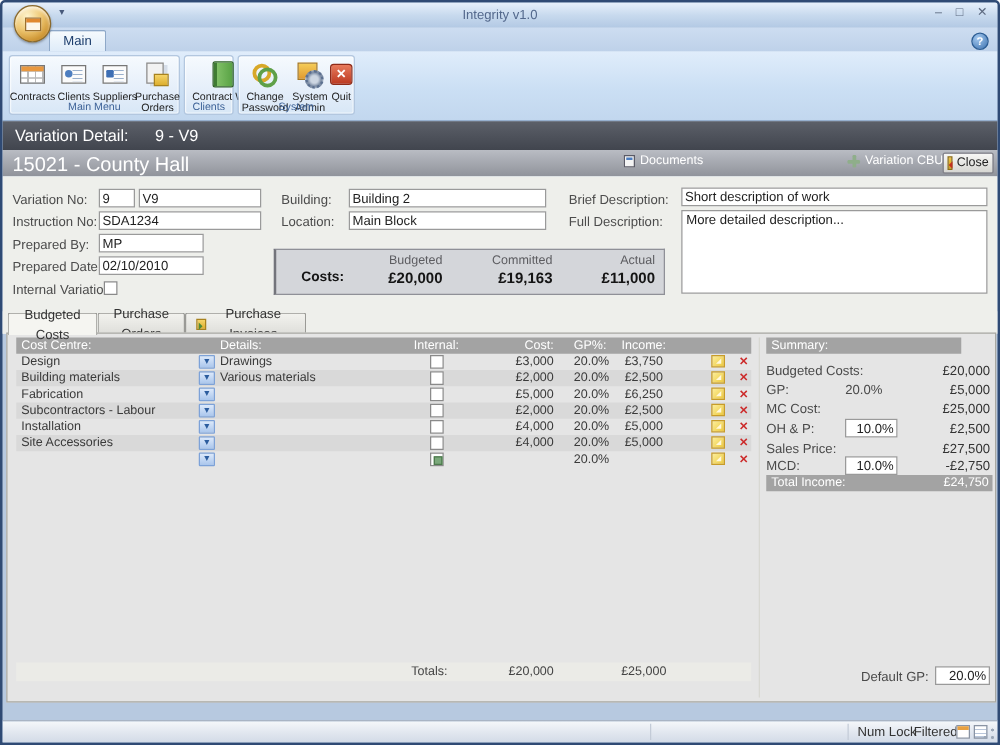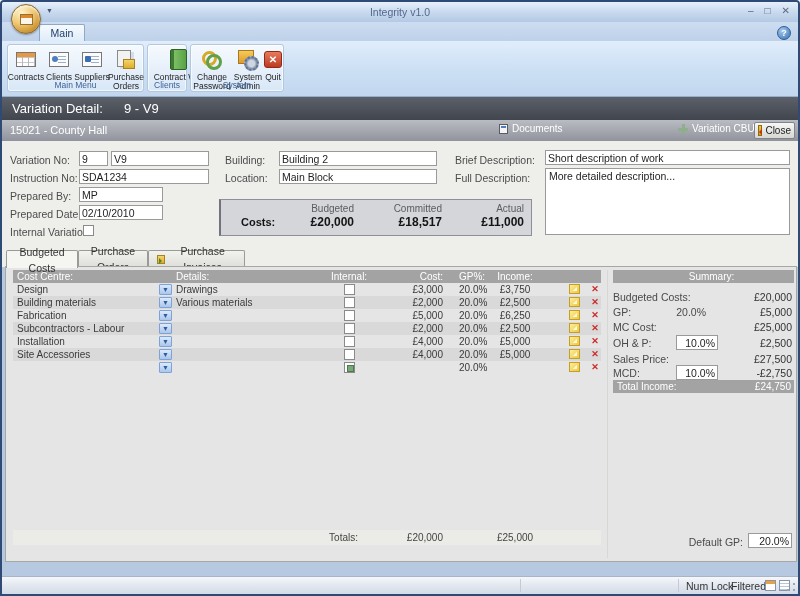--- a/index.html
+++ b/index.html
@@ -82,21 +82,21 @@
     background:linear-gradient(#e87a5c,#bc3a22); border:1px solid #8e2a18; color:#fff; font-size:10px;
     font-weight:bold; text-align:center; line-height:16px; }
 
   
   .page-header { position:absolute; top:95px; left:0; right:0; height:23px; color:#fff;
     background:linear-gradient(#5c6069,#41454e); }
   .page-header .ph-title { position:absolute; left:10px; top:4px; font-size:13px; }
   .page-header .ph-ref { position:absolute; left:122px; top:4px; font-size:13px; }
   .sub-bar { position:absolute; top:118px; left:0; right:0; height:21px;
     background:linear-gradient(#b9bcc3,#90939b); color:#fff; }
-  .sub-bar .contract { position:absolute; left:8px; top:4px; font-size:11px;text-align:right; }
+  .sub-bar .contract { position:absolute; left:8px; top:4px; font-size:16px;text-align:right; }
   .bar-btn { position:absolute; top:3px; display:flex; align-items:center; gap:4px; font-size:10px;
     color:#fff; cursor:default; }
   .doc-icon { width:9px; height:10px; background:#f4f4f4; border:1px solid #5a5a66; position:relative; }
   .doc-icon::after { content:""; position:absolute; left:1px; top:1px; width:5px; height:2px; background:#4d7ec0; }
   .cbu-icon { width:10px; height:10px; position:relative; }
   .cbu-icon::before, .cbu-icon::after { content:""; position:absolute; background:#8fae8a; border-radius:1px; }
   .cbu-icon::before { left:4px; top:0; width:3px; height:10px; }
   .cbu-icon::after { left:0; top:4px; width:10px; height:3px; }
   .close-btn { position:absolute; left:752px; top:2px; width:41px; height:17px; border:1px solid #82828a;
     border-radius:2px; background:linear-gradient(#f7f7f5,#d6d6d2); display:flex; align-items:center;
@@ -158,22 +158,22 @@
     background:linear-gradient(135deg,#fcee9a,#ecc83e); border:1px solid #c89c28; cursor:default; }
   .c-note::after { content:""; position:absolute; right:-1px; bottom:-1px; width:0; height:0;
     border:3px solid rgba(0,0,0,0); border-left-color:#fff8dd; transform:rotate(45deg); }
   .c-del { position:absolute; left:576px; width:12px; text-align:center; color:#cc2a2a;
     font-size:9px; font-weight:bold; cursor:default; }
   .totals-row { position:absolute; left:7px; top:263px; width:588px; height:15px; background:#ebebe7;
     font-size:10px; line-height:15px; color:#444; }
   .t-lbl { position:absolute; left:275px; width:70px; text-align:right; }
 
   
-  .sum-head { position:absolute; left:607px; top:3px; width:181px; height:13px; background:#a3a3a3;
-    color:#fff; font-size:10px; line-height:13px; padding-left:16px;text-align:center; }
+  .sum-head { position:absolute; left:607px; top:3px; width:156px; height:13px; background:#a3a3a3;
+    color:#fff; font-size:10px; line-height:13px; padding-left:4px; }
   .srow { position:absolute; left:607px; width:181px; height:13px; font-size:10.5px; color:#4a4a4a;
     line-height:13px; }
   .s-val { position:absolute; right:2px; width:88px; text-align:right; color:#333; }
   .s-mid { position:absolute; left:43px; width:50px; text-align:right; }
   .s-input { position:absolute; left:63px; top:-2px; width:42px; height:15px; background:#fff;
     border:1px solid #9a9a9a; font-size:10.5px; text-align:right; padding:0 2px;
     font-family:"Liberation Sans",sans-serif; color:#1e1e1e; }
   .sum-total { position:absolute; left:607px; top:113px; width:181px; height:13px; background:#a3a3a3;
     color:#fff; font-size:10px; line-height:13px; }
   .sum-total .tl { position:absolute; left:4px; }
@@ -334,21 +334,21 @@
 
     <span class="flabel" style="left:453px; top:31px;">Full Description:</span>
     <div class="tarea" style="left:543px; top:27px; width:245px; height:67px;">More detailed description...</div>
 
     <div class="costs-box">
       <span class="clabel">Costs:</span>
       <span class="chead" style="left:57px; width:76px;">Budgeted</span>
       <span class="chead" style="left:151px; width:70px;">Committed</span>
       <span class="chead" style="left:233px; width:70px;">Actual</span>
       <span class="cval" style="left:57px; width:76px;">£20,000</span>
-      <span class="cval" style="left:151px; width:70px;">£18,517</span>
+      <span class="cval" style="left:151px; width:70px;">£19,163</span>
       <span class="cval" style="left:233px; width:70px;">£11,000</span>
     </div>
   </div>
 
   <div class="tabstrip">
     <div class="tab active" style="left:4px; width:72px;">
       <span>Budgeted Costs</span>
     </div>
     <div class="tab" style="left:76px; width:70px;">
       <span>Purchase Orders</span>

